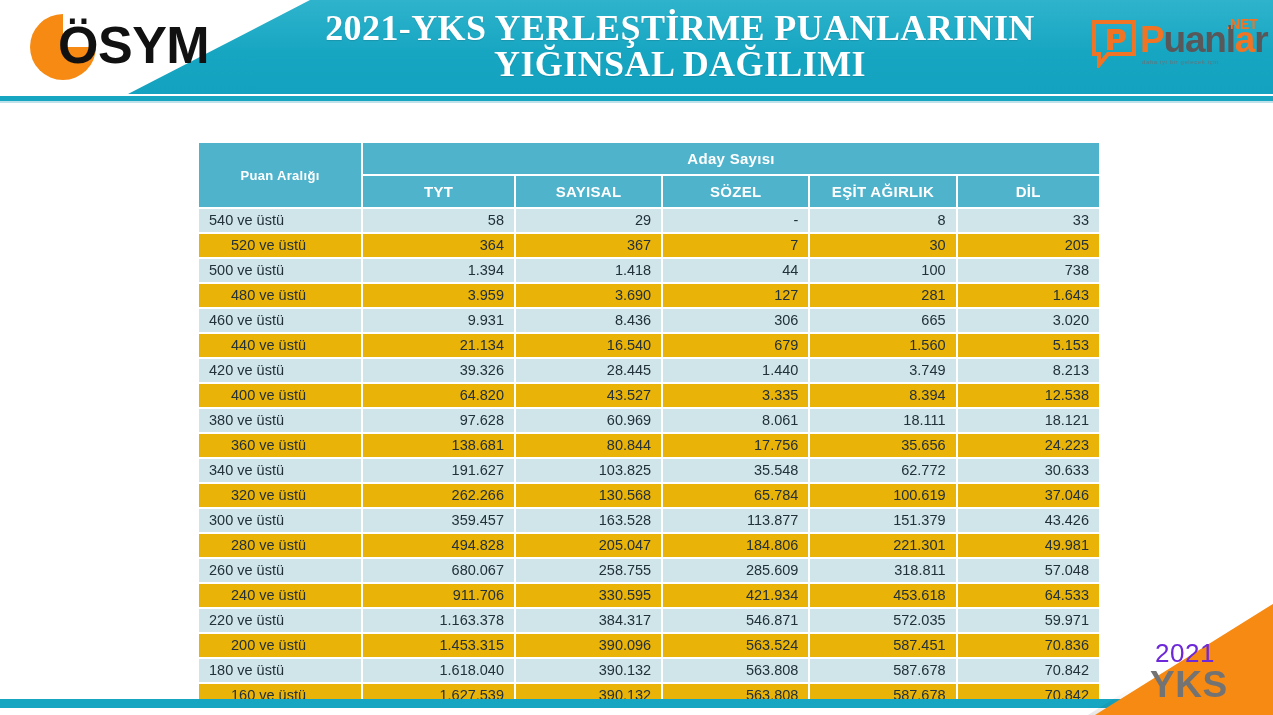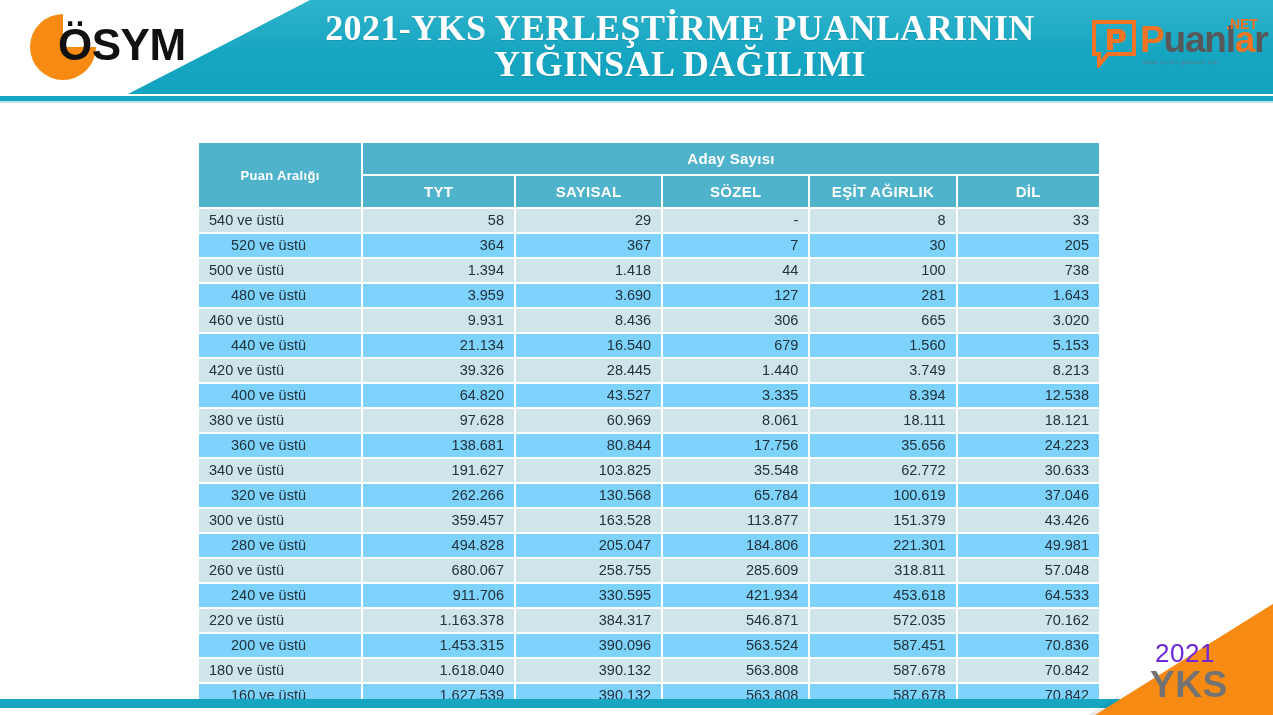--- a/index.html
+++ b/index.html
@@ -47,21 +47,21 @@
     position:absolute;left:0px;top:6px;width:66px;height:66px;
     background:#f68a12;
     border-radius:50%;
   }
   #osym-mark-notch{
     position:absolute;left:33px;top:6px;width:33px;height:33px;
     background:#ffffff;
   }
   #osym-text{
     position:absolute;left:28px;top:12px;
-    font-size:44px;font-weight:bold;letter-spacing:-0.5px;
+    font-size:52px;font-weight:bold;letter-spacing:-0.5px;
     color:#111111;line-height:50px;
     font-family:"Liberation Sans","DejaVu Sans",sans-serif;
   }
 
   
   #header-title{
     position:absolute;left:300px;top:10px;width:760px;
     text-align:center;
     color:#ffffff;
     font-size:36px;font-weight:bold;line-height:36px;
@@ -125,21 +125,21 @@
   }
   #score-table td.range{
     text-align:left;
     width:160px;
   }
   #score-table td.num{
     text-align:right;
     width:148px;
   }
   #score-table tbody tr.odd td{ background:#cfe5ea; }
-  #score-table tbody tr.even td{ background:#7dd3fc;padding-left:32px; }
+  #score-table tbody tr.even td{ background:#eab308;padding-left:32px; }
 
   
   #footer-bar{
     position:absolute;left:0;top:699px;width:1273px;height:9px;
     background:#16a6c2;
   }
   #footer-triangle{
     position:absolute;left:1020px;top:604px;width:253px;height:111px;
     background:#f68a12;
     -webkit-clip-path:polygon(253px 0, 253px 111px, 75px 111px);
@@ -335,21 +335,21 @@
         <td class="num">421.934</td>
         <td class="num">453.618</td>
         <td class="num">64.533</td>
       </tr>
       <tr class="odd">
         <td class="range">220 ve üstü</td>
         <td class="num">1.163.378</td>
         <td class="num">384.317</td>
         <td class="num">546.871</td>
         <td class="num">572.035</td>
-        <td class="num">70.162</td>
+        <td class="num">59.971</td>
       </tr>
       <tr class="even">
         <td class="range">200 ve üstü</td>
         <td class="num">1.453.315</td>
         <td class="num">390.096</td>
         <td class="num">563.524</td>
         <td class="num">587.451</td>
         <td class="num">70.836</td>
       </tr>
       <tr class="odd">

